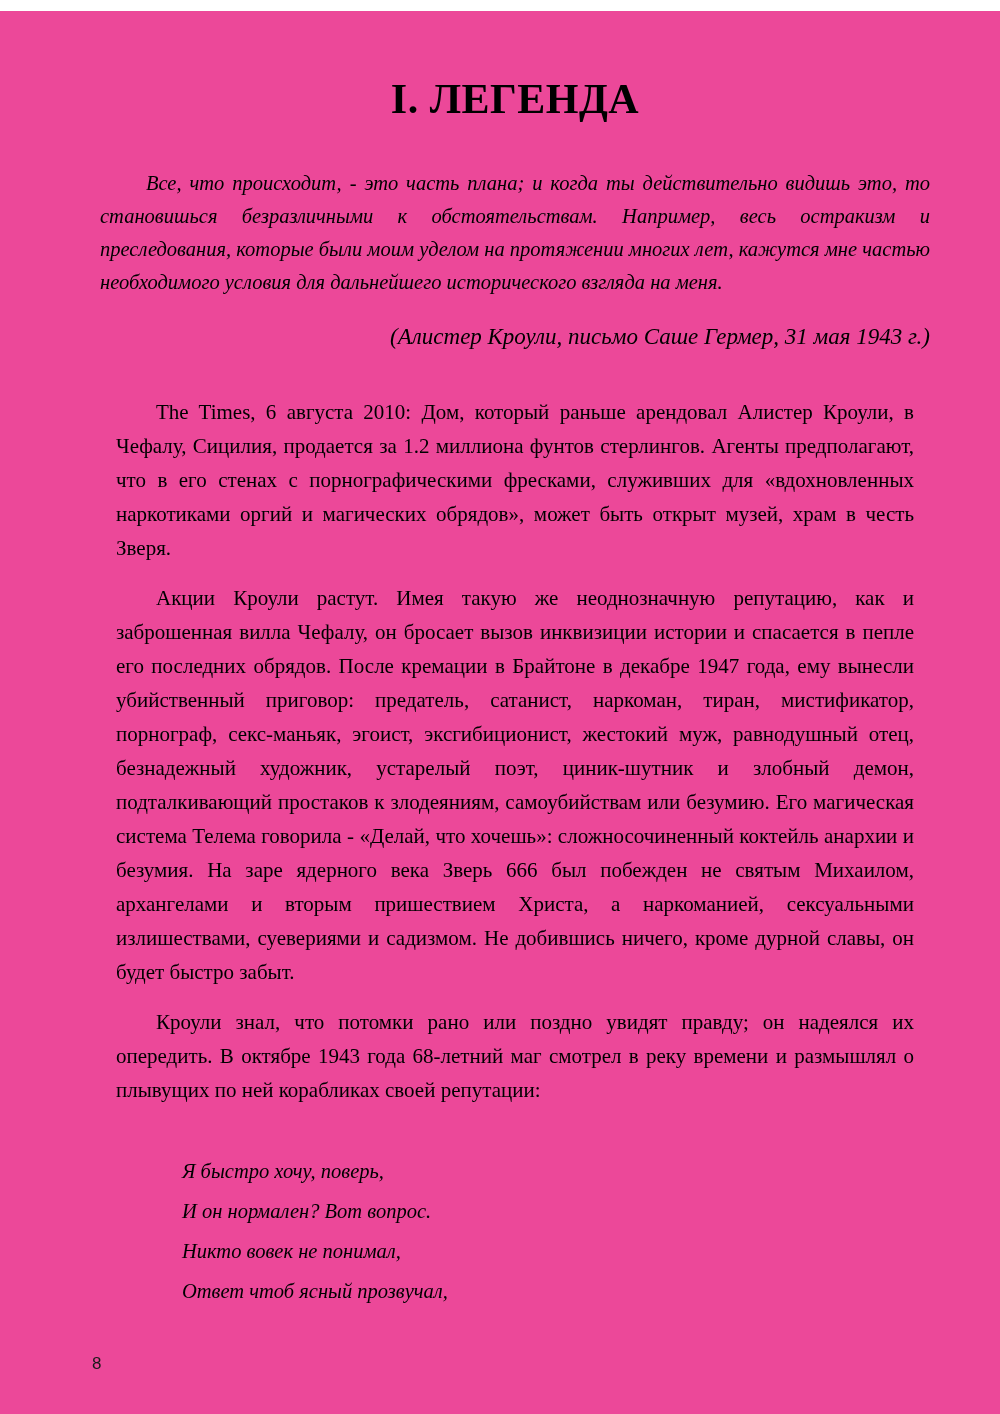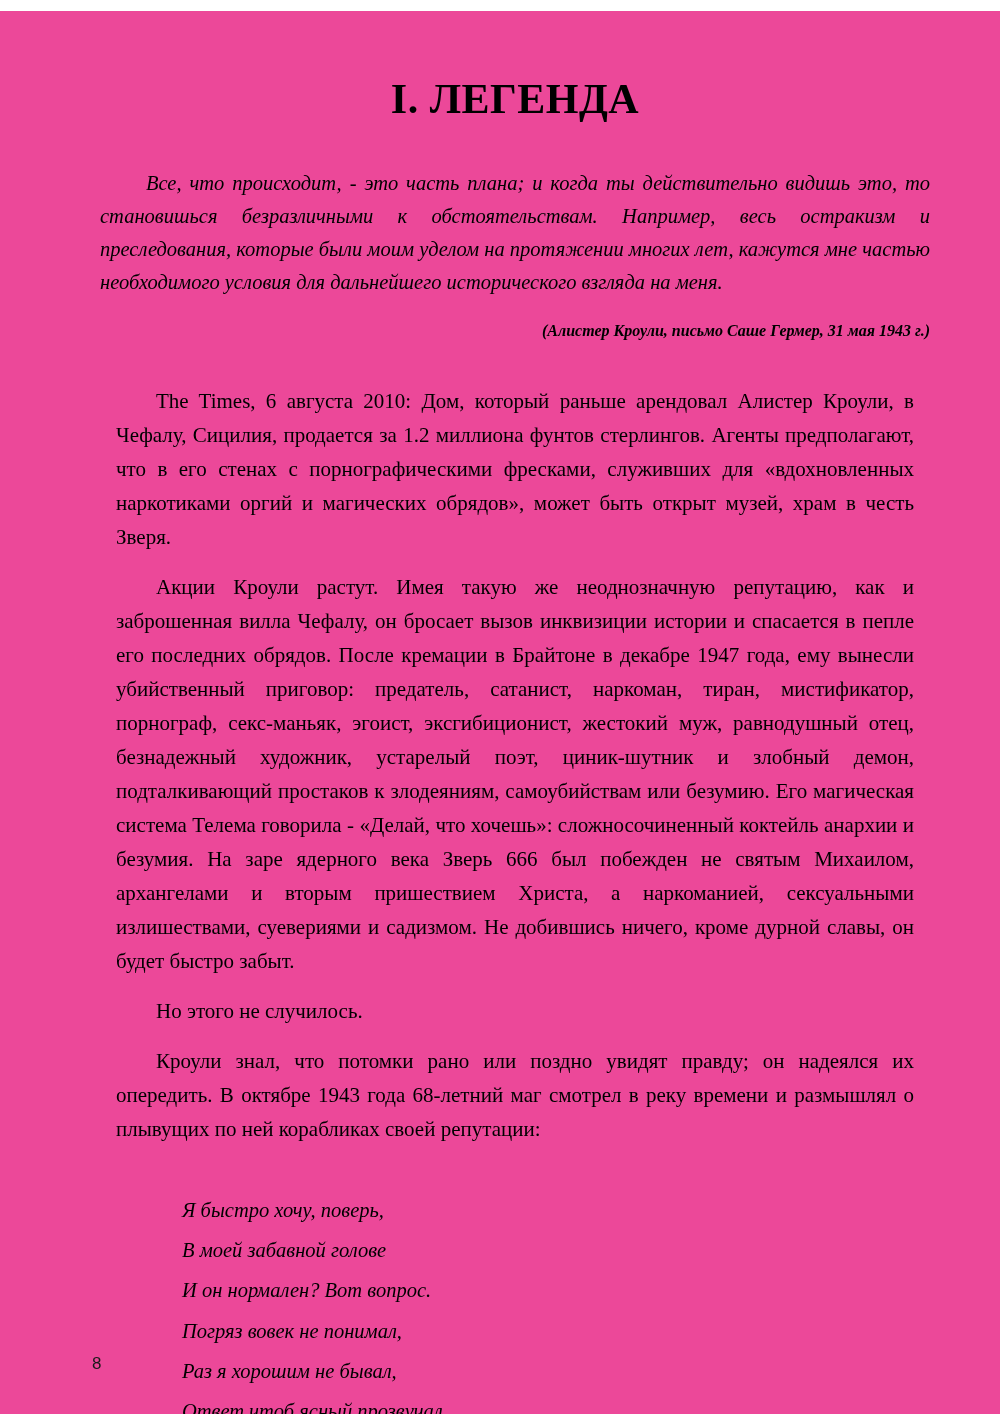--- a/index.html
+++ b/index.html
@@ -47,22 +47,22 @@
     font-size: 20.5px;
     line-height: 1.60;
     text-align: justify;
     text-justify: inter-word;
     text-indent: 46px;
     hyphens: manual;
   }
   .epigraph-source {
     margin-top: 6px;
     font-style: italic;
-    font-weight: bold;
-    font-size: 16px;
+    font-weight: normal;
+    font-size: 23px;
     text-align: right;
     line-height: 1.55;
   }
 
   
   .body-block {
     margin-top: 40px;
   }
   .para {
     font-size: 21px;
@@ -106,30 +106,27 @@
     <h1 class="chapter-title">I. ЛЕГЕНДА</h1>
 
     <div class="epigraph-block">
       <p class="epigraph">Все, что происходит, - это часть плана; и когда ты действительно видишь это, то становишься безразличными к обстоятельствам. Например, весь остракизм и преследования, которые были моим уделом на протяжении многих лет, кажутся мне частью необходимого условия для дальнейшего исторического взгляда на меня.</p>
       <p class="epigraph-source">(Алистер Кроули, письмо Саше Гермер, 31 мая 1943 г.)</p>
     </div>
 
     <div class="body-block">
       <p class="para">The Times, 6 августа 2010: Дом, который раньше арендовал Алистер Кроули, в Чефалу, Сицилия, продается за 1.2 миллиона фунтов стерлингов. Агенты предполагают, что в его стенах с порнографическими фресками, служивших для «вдохновленных наркотиками оргий и магических обрядов», может быть открыт музей, храм в честь Зверя.</p>
       <p class="para">Акции Кроули растут. Имея такую же неоднозначную репутацию, как и заброшенная вилла Чефалу, он бросает вызов инквизиции истории и спасается в пепле его последних обрядов. После кремации в Брайтоне в декабре 1947 года, ему вынесли убийственный приговор: предатель, сатанист, наркоман, тиран, мистификатор, порнограф, секс-маньяк, эгоист, эксгибиционист, жестокий муж, равнодушный отец, безнадежный художник, устарелый поэт, циник-шутник и злобный демон, подталкивающий простаков к злодеяниям, самоубийствам или безумию. Его магическая система Телема говорила - «Делай, что хочешь»: сложносочиненный коктейль анархии и безумия. На заре ядерного века Зверь 666 был побежден не святым Михаилом, архангелами и вторым пришествием Христа, а наркоманией, сексуальными излишествами, суевериями и садизмом. Не добившись ничего, кроме дурной славы, он будет быстро забыт.</p>
-      <p class="para">Но этого не случилось.</p>
       <p class="para">Кроули знал, что потомки рано или поздно увидят правду; он надеялся их опередить. В октябре 1943 года 68-летний маг смотрел в реку времени и размышлял о плывущих по ней корабликах своей репутации:</p>
     </div>
 
     <div class="poem">
       <div class="poem-line">Я быстро хочу, поверь,</div>
-      <div class="poem-line">В моей забавной голове</div>
       <div class="poem-line">И он нормален? Вот вопрос.</div>
-      <div class="poem-line">Погряз вовек не понимал,</div>
-      <div class="poem-line">Раз я хорошим не бывал,</div>
+      <div class="poem-line">Никто вовек не понимал,</div>
       <div class="poem-line">Ответ чтоб ясный прозвучал,</div>
 
     </div>
 
   </div>
 
   <div class="folio">8</div>
 
 </div>
 

